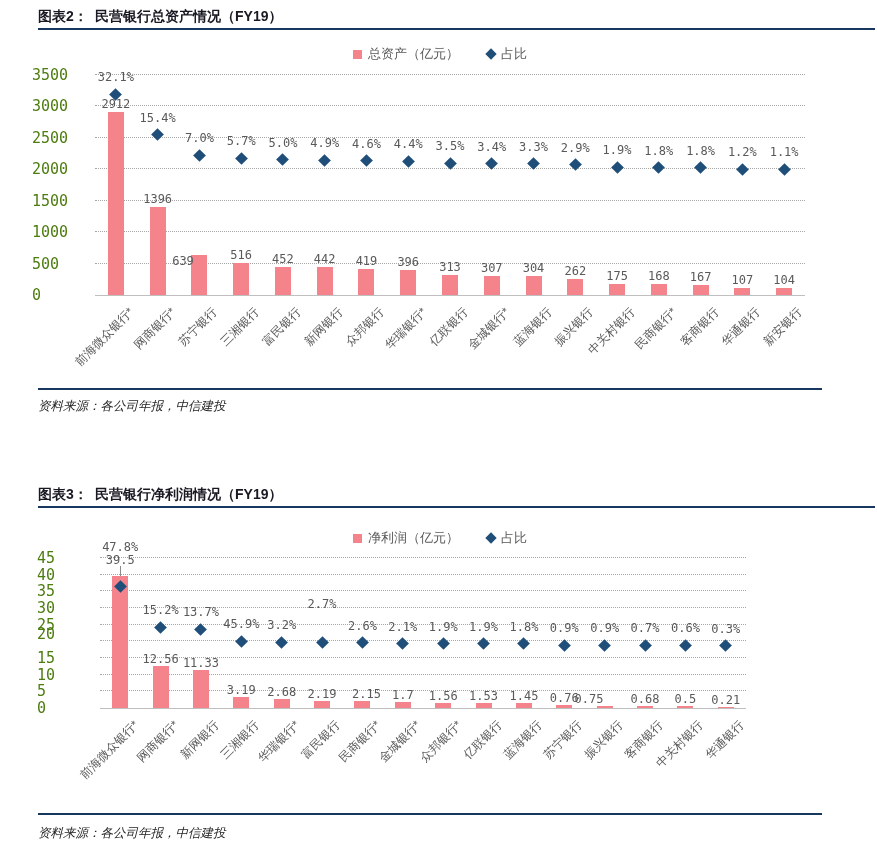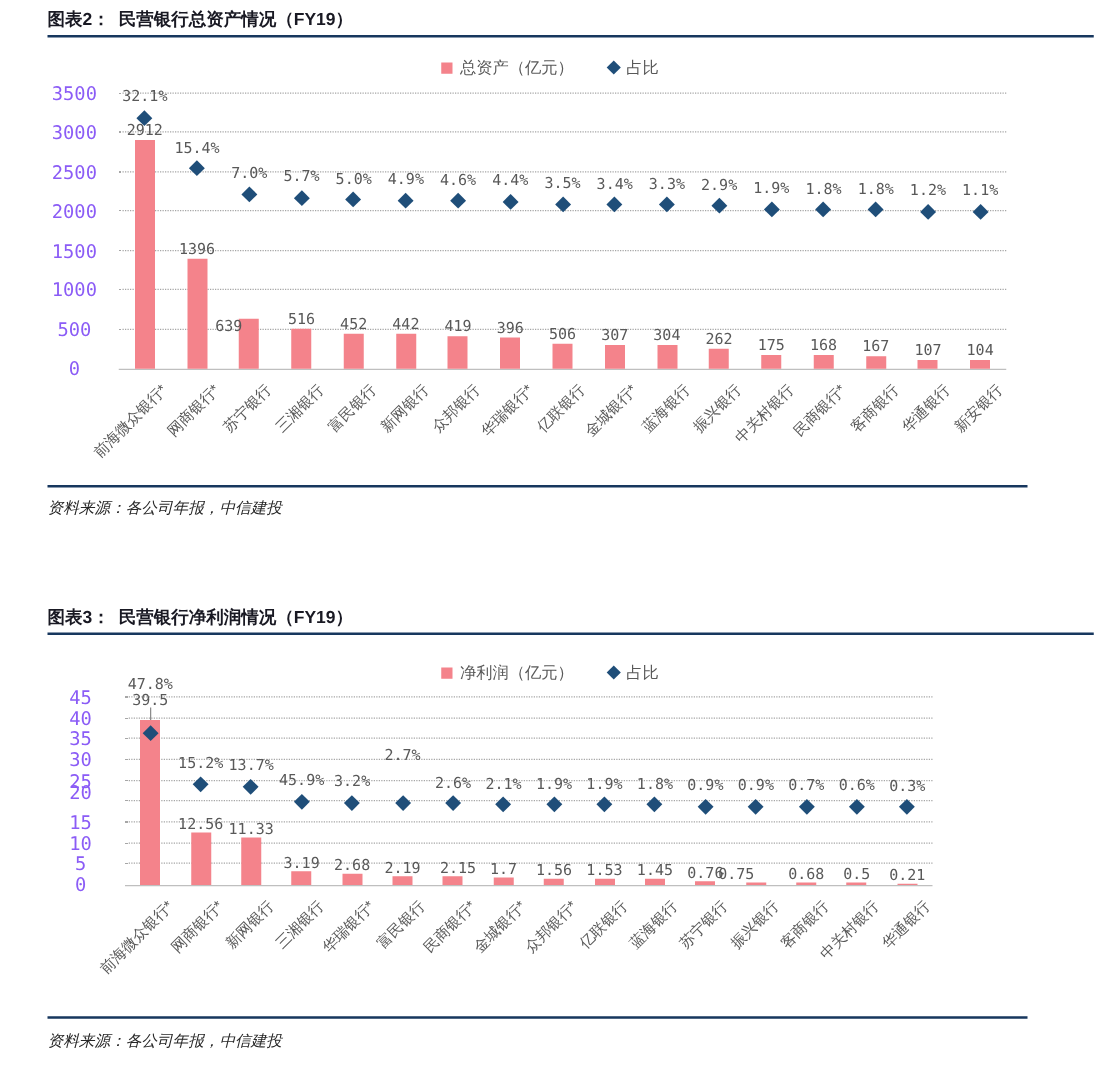--- a/index.html
+++ b/index.html
@@ -12,22 +12,22 @@
   .rule.title-rule{width:837px;}
   .rule.bottom-rule{width:784px;}
   .legend{position:absolute;left:60px;width:760px;display:flex;justify-content:center;
           align-items:center;gap:28px;font-size:13px;color:#595959;}
   .legend-item{display:flex;align-items:center;gap:6px;}
   .swatch.square{width:9px;height:9px;display:inline-block;}
   .swatch.diamond{width:8px;height:8px;display:inline-block;transform:rotate(45deg);}
   .plot-layer{position:absolute;inset:0;}
   .gridline{position:absolute;height:0;border-top:1px dotted #A6A6A6;}
   .baseline{position:absolute;height:1px;background:#BFBFBF;}
-  .y-tick{position:absolute;width:55px;text-align:center;font-family:"DejaVu Sans Mono",monospace;
-          font-size:15px;color:#8b5cf6;}
+  .y-tick{position:absolute;width:55px;text-align:left;font-family:"DejaVu Sans Mono",monospace;
+          font-size:15px;color:#4d7c0f;}
   .bar{position:absolute;}
   .bar-label,.pct-label{position:absolute;text-align:center;white-space:nowrap;
           font-family:"DejaVu Sans Mono",monospace;font-size:12px;color:#595959;}
   .diamond-marker{position:absolute;width:9px;height:9px;transform:rotate(45deg);}
   .x-label{position:absolute;white-space:nowrap;font-size:12px;color:#595959;
            transform:rotate(-45deg);transform-origin:100% 0%;}
   .leader{position:absolute;width:1px;background:#8c8c8c;}
   .source{position:absolute;left:38px;font-family:"DejaVu Serif",serif;font-style:italic;
           font-size:12.5px;color:#262626;}
 </style>
@@ -101,21 +101,21 @@
     <div class="bar-label" style="left: 334.471px; top: 253.663px; width: 64px;">419</div>
     <div class="diamond-marker" style="left: 361.971px; top: 156.323px; background: rgb(31, 78, 121);"></div>
     <div class="pct-label" style="left: 334.471px; top: 136.823px; width: 64px;">4.6%</div>
     <div class="x-label" style="right: 500.529px; top: 304px;">众邦银行</div>
     <div class="bar" style="left: 400.235px; top: 270.109px; width: 16px; height: 24.8914px; background: rgb(244, 131, 139);"></div>
     <div class="bar-label" style="left: 376.235px; top: 255.109px; width: 64px;">396</div>
     <div class="diamond-marker" style="left: 403.735px; top: 156.805px; background: rgb(31, 78, 121);"></div>
     <div class="pct-label" style="left: 376.235px; top: 137.305px; width: 64px;">4.4%</div>
     <div class="x-label" style="right: 458.765px; top: 304px;">华瑞银行*</div>
     <div class="bar" style="left: 442px; top: 275.326px; width: 16px; height: 19.6743px; background: rgb(244, 131, 139);"></div>
-    <div class="bar-label" style="left: 418px; top: 260.326px; width: 64px;">506</div>
+    <div class="bar-label" style="left: 418px; top: 260.326px; width: 64px;">313</div>
     <div class="diamond-marker" style="left: 445.5px; top: 158.978px; background: rgb(31, 78, 121);"></div>
     <div class="pct-label" style="left: 418px; top: 139.478px; width: 64px;">3.5%</div>
     <div class="x-label" style="right: 417px; top: 304px;">亿联银行</div>
     <div class="bar" style="left: 483.765px; top: 275.703px; width: 16px; height: 19.2971px; background: rgb(244, 131, 139);"></div>
     <div class="bar-label" style="left: 459.765px; top: 260.703px; width: 64px;">307</div>
     <div class="diamond-marker" style="left: 487.265px; top: 159.219px; background: rgb(31, 78, 121);"></div>
     <div class="pct-label" style="left: 459.765px; top: 139.719px; width: 64px;">3.4%</div>
     <div class="x-label" style="right: 375.235px; top: 304px;">金城银行*</div>
     <div class="bar" style="left: 525.529px; top: 275.891px; width: 16px; height: 19.1086px; background: rgb(244, 131, 139);"></div>
     <div class="bar-label" style="left: 501.529px; top: 260.891px; width: 64px;">304</div>

